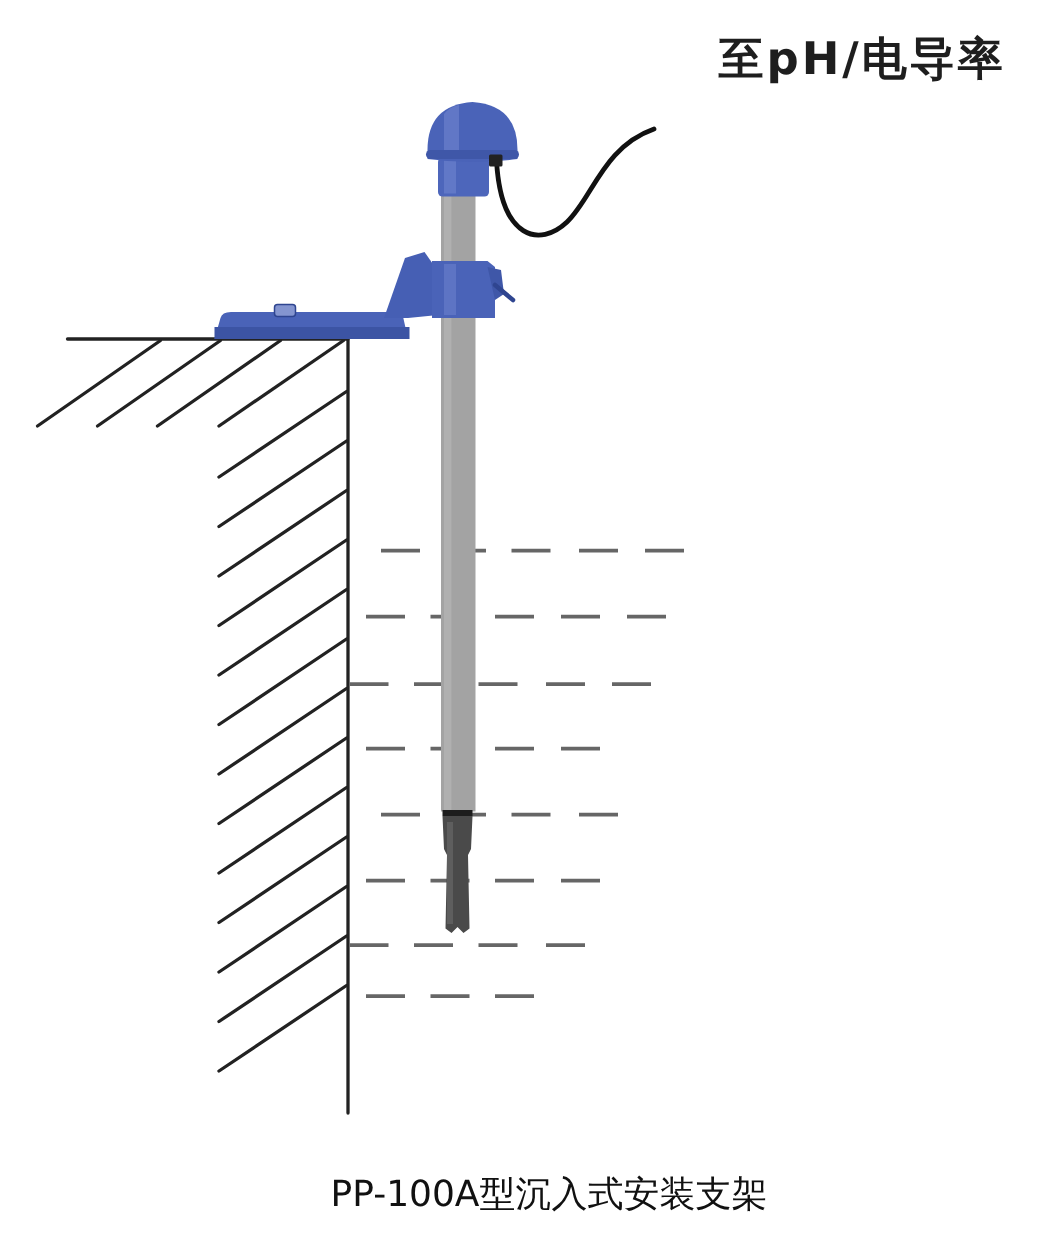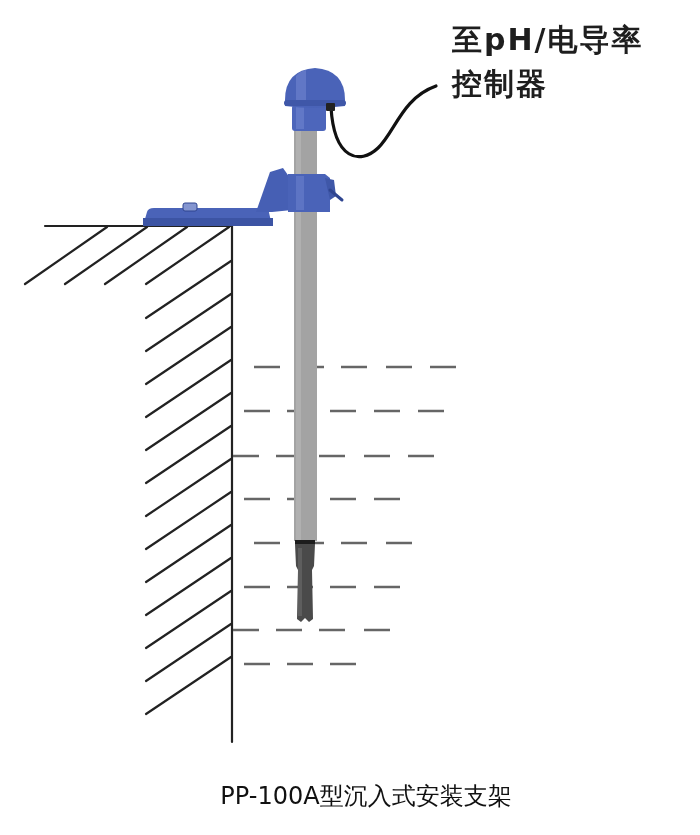--- a/index.html
+++ b/index.html
@@ -4,21 +4,21 @@
 <style>
   html, body { margin: 0; padding: 0; background: #ffffff; }
   body { width: 700px; height: 835px; position: relative; overflow: hidden; }
   #stage { position: absolute; left: 0; top: 0; width: 700px; height: 835px; }
   .callout {
     position: absolute; left: 452px; top: 18px;
     font-family: "DejaVu Sans", sans-serif;
     font-size: 30px; line-height: 44px; color: #1e1e1e; font-weight: bold;
     letter-spacing: 2px;
   }
-  .callout div { white-space: nowrap; }
+  .callout div { white-space: nowrap; margin-left: 27px; }
   .caption {
     position: absolute; left: 16px; width: 700px; top: 780px;
     text-align: center;
     font-family: "DejaVu Sans", sans-serif;
     font-size: 24px; color: #111; letter-spacing: 0px;
   }
 </style>
 </head>
 <body>
 
@@ -120,17 +120,16 @@
       <path d="M288 174 L325 174 L330 178 L330 212 L288 212 Z" fill="#4a63b8"></path>
       <rect x="296" y="176" width="8" height="34" fill="#6a80cc" opacity="0.6"></rect>
 
       <path d="M325 178 L334 180 L336 196 L330 200 Z" fill="#3f57a8"></path>
       <line x1="330" y1="190" x2="342" y2="200" stroke="#2f4590" stroke-width="3" stroke-linecap="round"></line>
     </g>
   </svg>
 
   <div class="callout">
     <div>至pH/电导率</div>
-    <div>控制器</div>
   </div>
 
   <div class="caption">PP-100A型沉入式安装支架</div>
 </div>
 
 </body></html>

